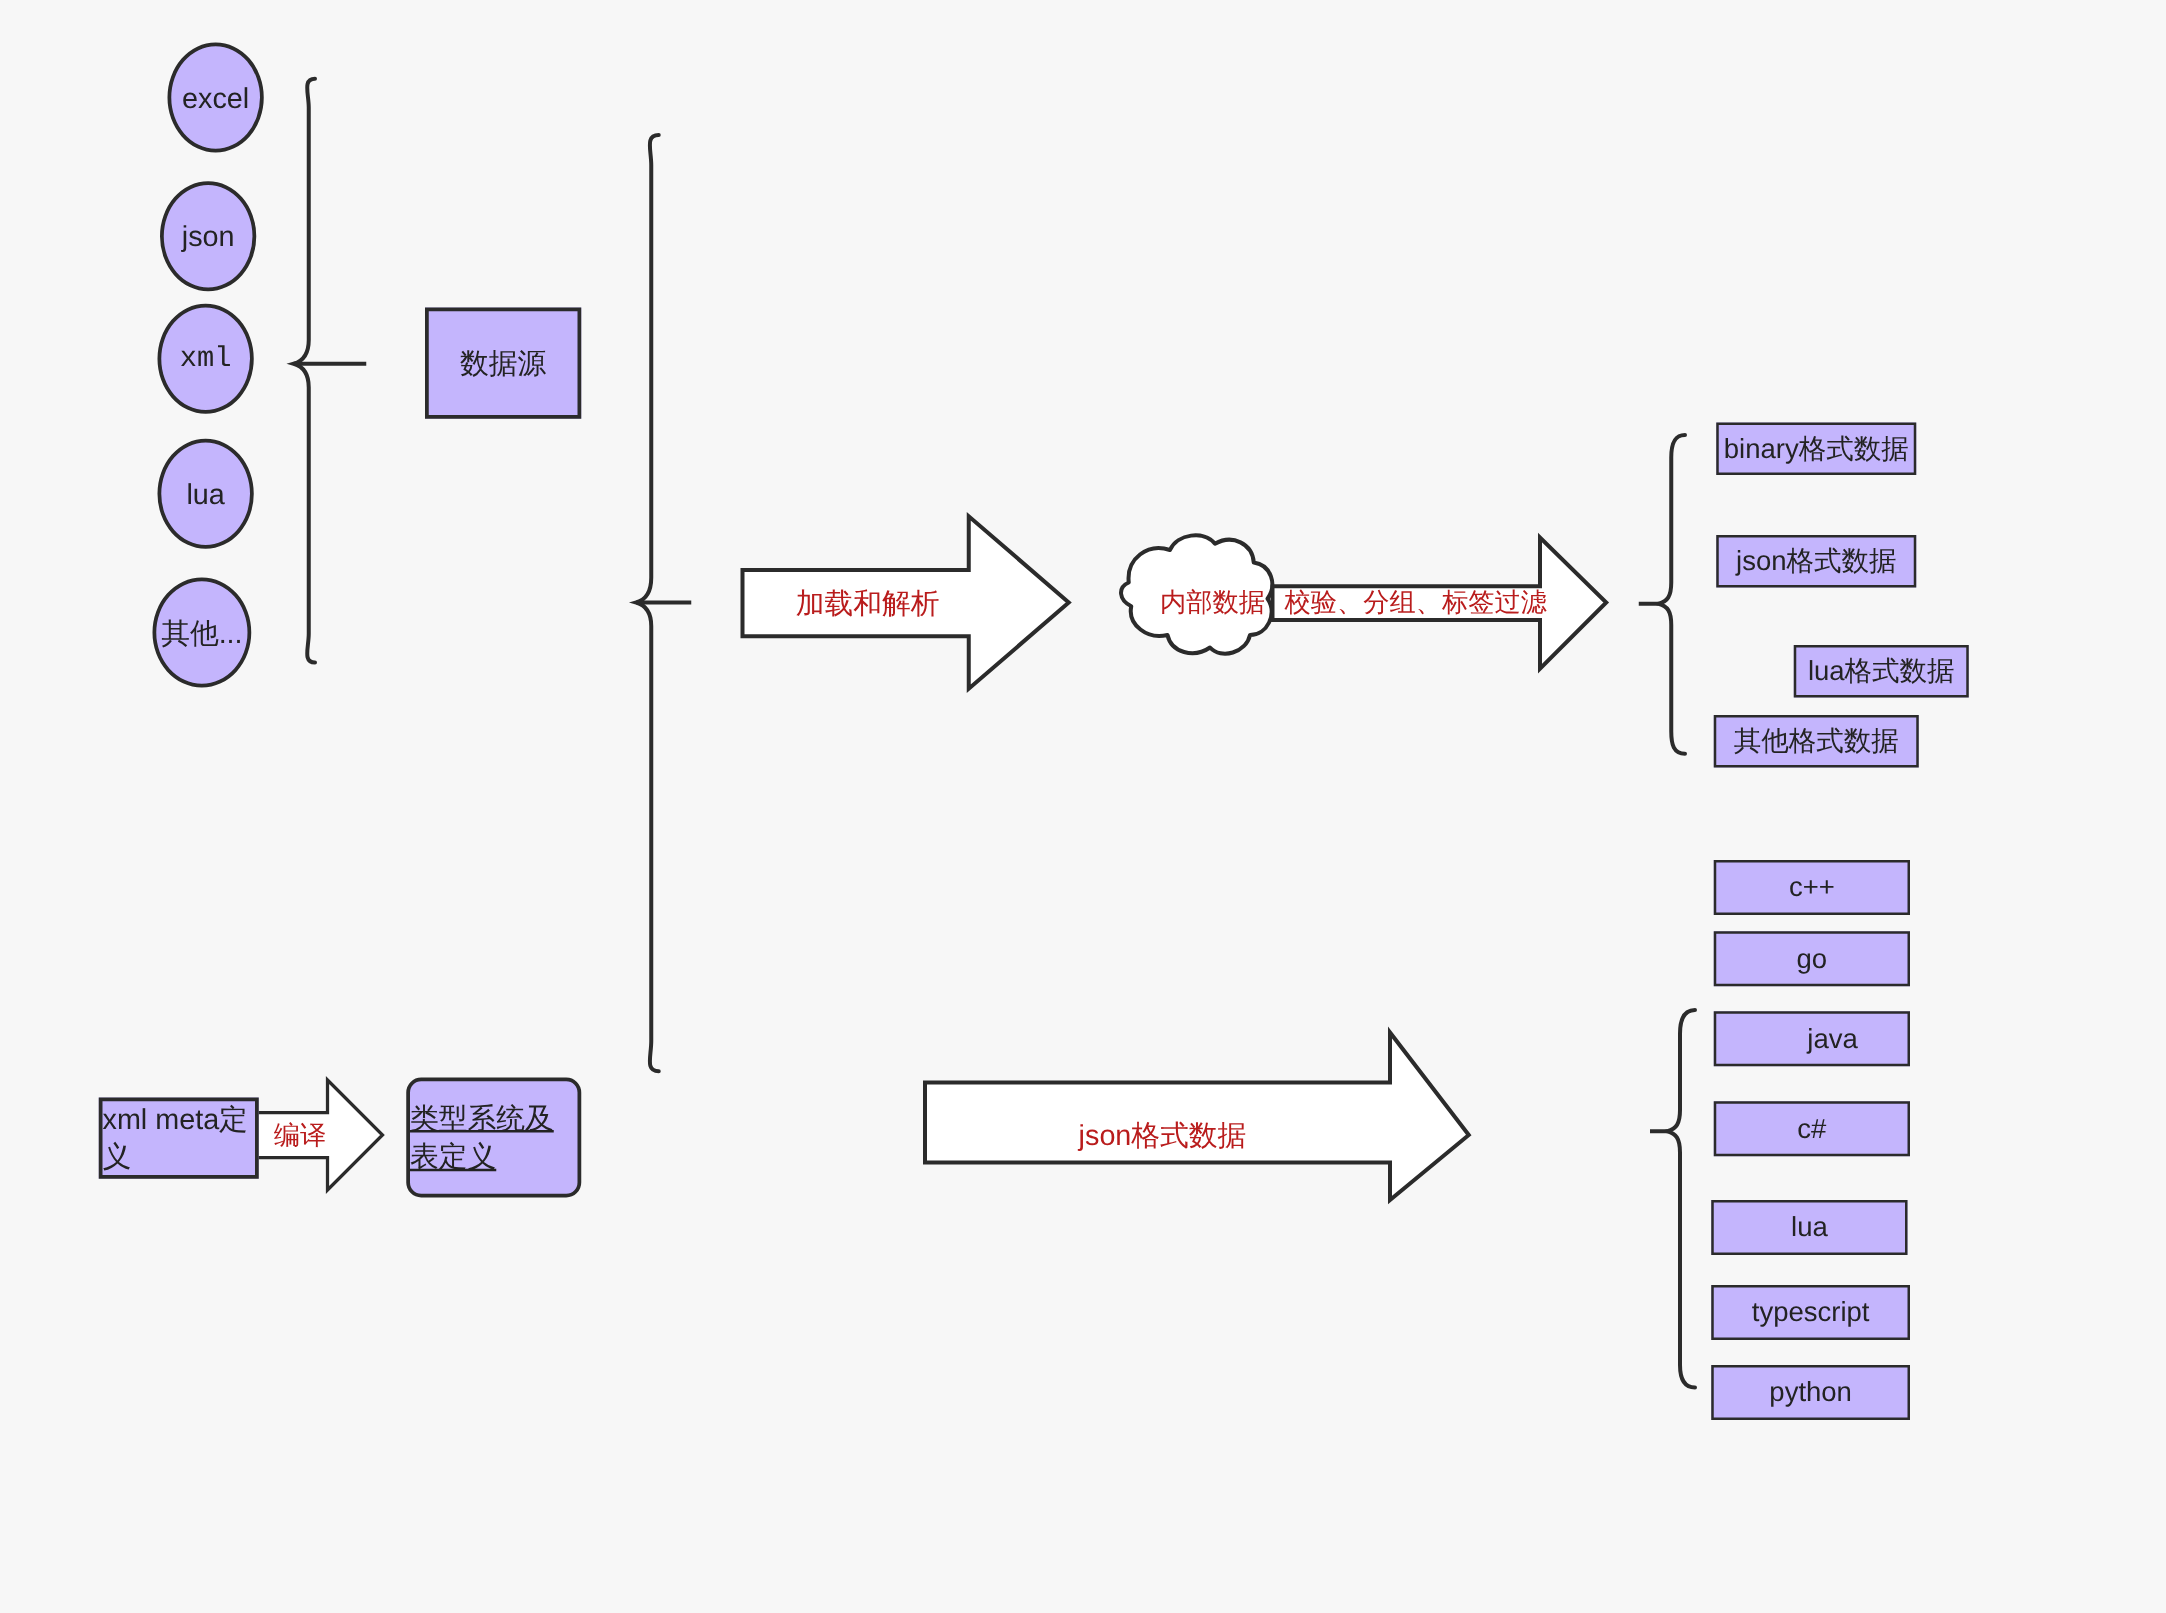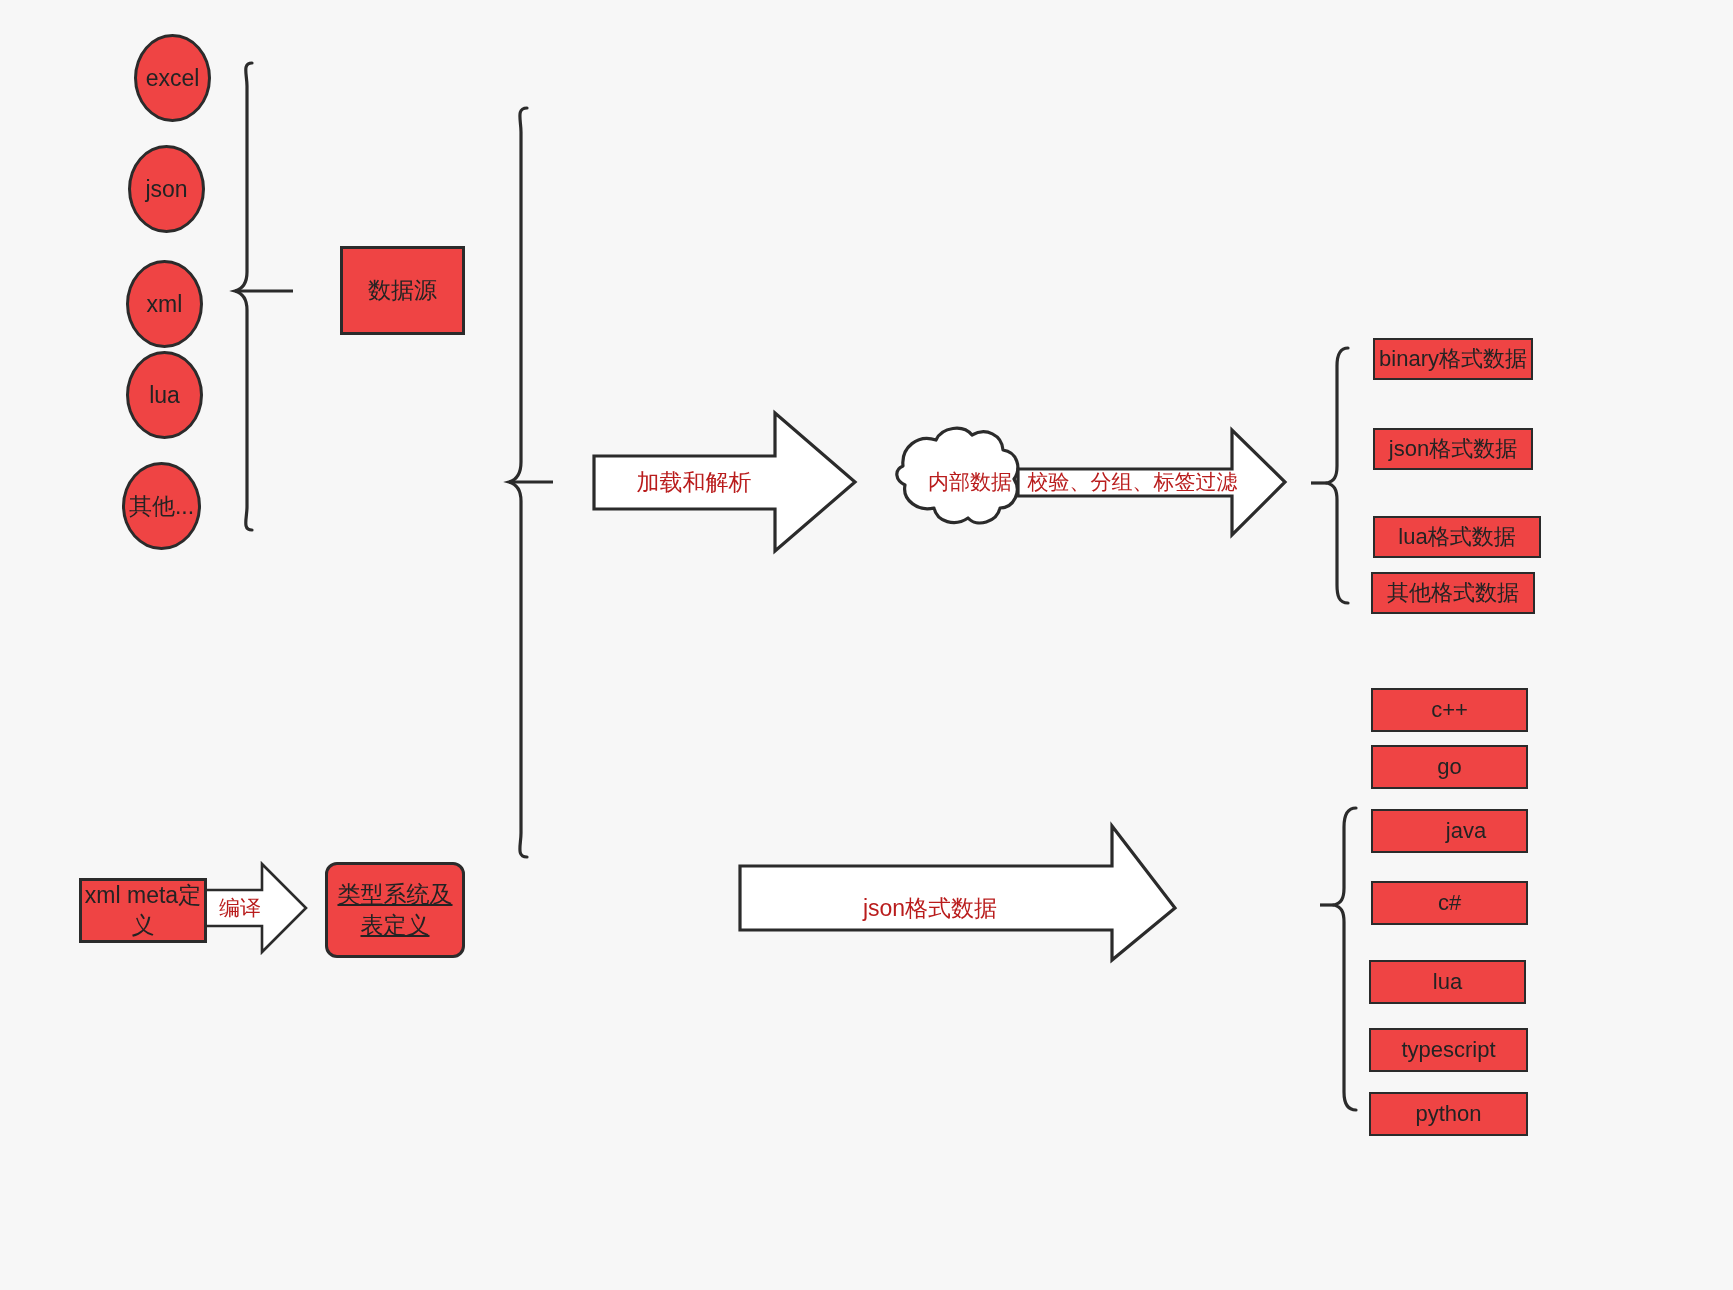--- a/index.html
+++ b/index.html
@@ -5,21 +5,21 @@
   html,body{margin:0;padding:0;}
   body{
     width:1733px;height:1290px;
     background:#f7f7f7;
     font-family:"Liberation Sans","DejaVu Sans",sans-serif;
     position:relative;
     overflow:hidden;
     color:#222;
   }
   #canvas{position:absolute;left:0;top:0;width:1733px;height:1290px;}
-  .node{position:absolute;box-sizing:border-box;display:flex;align-items:center;justify-content:center;text-align:center;background:#ef4444;color:#232323;}
+  .node{position:absolute;box-sizing:border-box;display:flex;align-items:center;justify-content:center;text-align:left;background:#c4b5fd;color:#232323;}
   .circle{border:3px solid #2b2b2b;border-radius:50%;font-size:23px;}
   .rect{border:3px solid #2b2b2b;font-size:23px;margin-left:46px;}
   .rect-thin{border:2.5px solid #2b2b2b;font-size:22px;}
   .rounded{border:3px solid #2b2b2b;border-radius:12px;font-size:23px;line-height:1.35;}
   .arrow-label{position:absolute;display:flex;align-items:center;justify-content:center;font-size:23px;color:#b91c1c;pointer-events:none;}
   .lbl-sm{font-size:21px;}
 </style>
 </head>
 <body>
 
@@ -57,21 +57,21 @@
 
   <path d="M205 890 L262 890 L262 864 L306 908 L262 952 L262 926 L205 926 Z" fill="#ffffff" stroke="#2b2b2b" stroke-width="2.6" stroke-linejoin="miter"></path>
 </svg>
 
 <div class="node circle" style="left:134px;top:34px;width:77px;height:88px;">
   <span>excel</span>
 </div>
 <div class="node circle" style="left:128px;top:145px;width:77px;height:88px;">
   <span>json</span>
 </div>
-<div class="node circle" style="left:126px;top:260px;width:77px;height:88px;">
+<div class="node circle" style="left:126px;top:243px;width:77px;height:88px;font-family:Liberation Mono, monospace;">
   <span>xml</span>
 </div>
 <div class="node circle" style="left:126px;top:351px;width:77px;height:88px;">
   <span>lua</span>
 </div>
 <div class="node circle" style="left:122px;top:462px;width:79px;height:88px;">
   <span>其他...</span>
 </div>
 
 <div class="node rect" style="left:294px;top:246px;width:125px;height:89px;">
@@ -105,21 +105,21 @@
 <div class="arrow-label" style="left:745px;top:890px;width:370px;height:36px;">
   <span>json格式数据</span>
 </div>
 
 <div class="node rect-thin" style="left:1373px;top:338px;width:160px;height:42px;">
   <span>binary格式数据</span>
 </div>
 <div class="node rect-thin" style="left:1373px;top:428px;width:160px;height:42px;">
   <span>json格式数据</span>
 </div>
-<div class="node rect-thin" style="left:1373px;top:516px;width:168px;height:42px;">
+<div class="node rect-thin" style="left:1435px;top:516px;width:140px;height:42px;">
   <span>lua格式数据</span>
 </div>
 <div class="node rect-thin" style="left:1371px;top:572px;width:164px;height:42px;">
   <span>其他格式数据</span>
 </div>
 
 <div class="node rect-thin" style="left:1371px;top:688px;width:157px;height:44px;">
   <span>c++</span>
 </div>
 <div class="node rect-thin" style="left:1371px;top:745px;width:157px;height:44px;">

